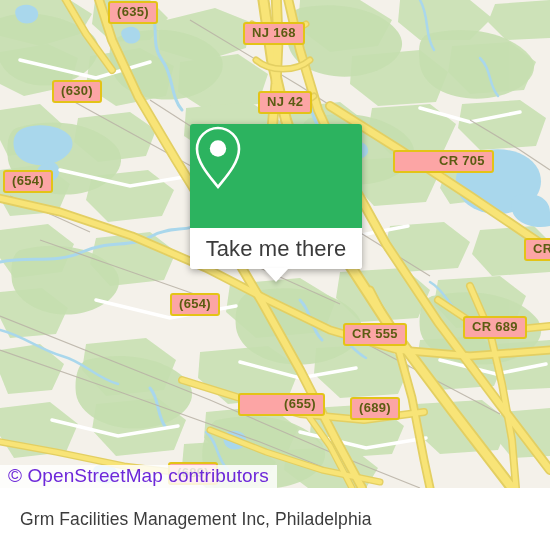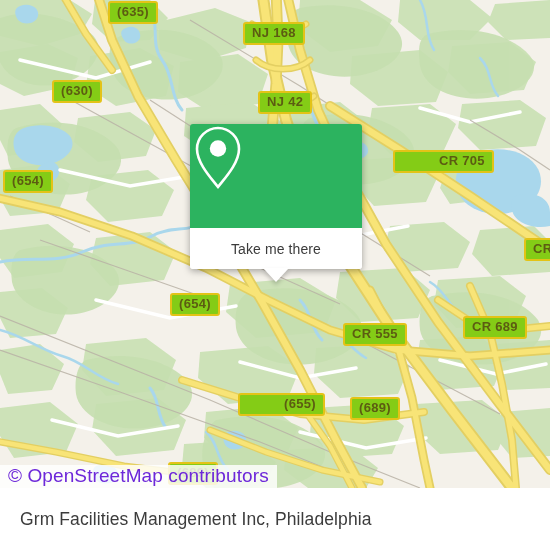--- a/index.html
+++ b/index.html
@@ -24,21 +24,21 @@
     font-size:19px;color:#6d28d9;
     padding:3px 8px 4px 8px;
     letter-spacing:.1px;
     white-space:nowrap;
     line-height:16px;
   }
 
   
   .shield{
     position:absolute;
-    background:#84cc16;
+    background:#fca5a5;
     border:2px solid #e3c317;
     border-radius:3px;
     color:#5c5c12;
     font-weight:bold;
     font-size:13px;
     line-height:14px;
     padding:2px 7px 3px 7px;
     white-space:nowrap;
     letter-spacing:.3px;
     box-sizing:border-box;
@@ -60,21 +60,21 @@
     display:flex;align-items:center;justify-content:center;
   }
   .callout-bottom{
     background:#ffffff;
     height:41px;
     border-radius:0 0 3px 3px;
     display:flex;align-items:center;justify-content:center;
     position:relative;
   }
   .callout-label{
-    font-size:14px;color:#3b3b3b;letter-spacing:.1px;
+    font-size:22px;color:#3b3b3b;letter-spacing:.1px;
   }
   .callout-tail{
     position:absolute;left:50%;bottom:-13px;margin-left:-13px;
     width:0;height:0;
     border-left:13px solid transparent;
     border-right:13px solid transparent;
     border-top:14px solid #ffffff;
     filter:drop-shadow(0 3px 2px rgba(0,0,0,0.20));
   }
 

